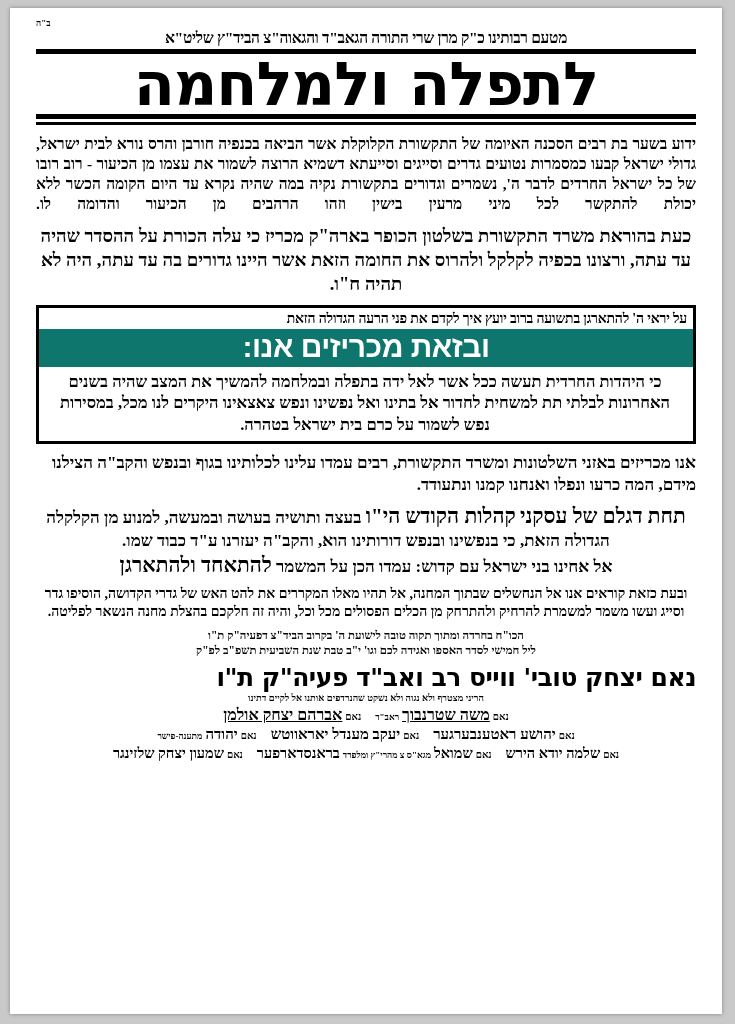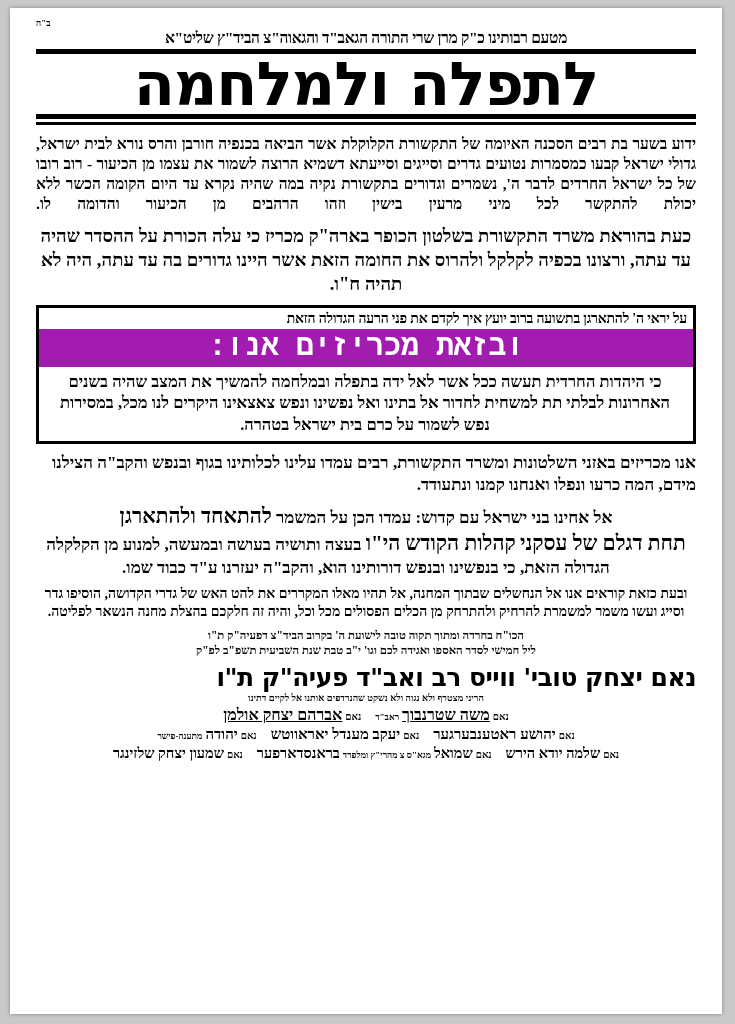--- a/index.html
+++ b/index.html
@@ -85,24 +85,24 @@
     padding: 0;
   }
   .box-top {
     text-align: right;
     font-size: 14px;
     font-weight: bold;
     padding: 3px 6px 2px 6px;
     letter-spacing: -0.2px;
   }
   .box-banner {
-    background: #a21caf;
+    background: #0f766e;
     color: #fff;
     text-align: center;
-    font-family: Liberation Mono, monospace;
+    font-family: Liberation Sans, sans-serif;
     font-weight: bold;
     font-size: 30px;
     line-height: 1.08;
     padding: 2px 0 4px 0;
     letter-spacing: -0.5px;
   }
   .box-body {
     text-align: center;
     font-size: 16.5px;
     font-weight: bold;
@@ -204,28 +204,28 @@
     <div class="box-top">על יראי ה' להתארגן בתשועה ברוב יועץ איך לקדם את פני הרעה הגדולה הזאת</div>
     <div class="box-banner">ובזאת מכריזים אנו:</div>
     <div class="box-body">כי היהדות החרדית תעשה ככל אשר לאל ידה בתפלה ובמלחמה להמשיך את המצב שהיה בשנים האחרונות לבלתי תת למשחית לחדור אל בתינו ואל נפשינו ונפש צאצאינו היקרים לנו מכל, במסירות נפש לשמור על כרם בית ישראל בטהרה.</div>
   </div>
 
   <p class="mid-para">אנו מכריזים באזני השלטונות ומשרד התקשורת, רבים עמדו עלינו לכלותינו בגוף ובנפש והקב"ה הצילנו מידם, המה כרעו ונפלו ואנחנו קמנו ונתעודד.</p>
 
   <div class="gap6"></div>
 
   <p class="strong-line">
-    <span>אל אחינו בני ישראל עם קדוש: עמדו הכן על המשמר </span><span class="big-emph">להתאחד ולהתארגן</span>
-  </p>
-
-  <p class="strong-line">
     <span class="big-emph">תחת דגלם של עסקני</span>
     <span class="big-emph">קהלות הקודש הי"ו</span><span> בעצה ותושיה בעושה ובמעשה, למנוע מן הקלקלה הגדולה הזאת, כי בנפשינו ובנפש דורותינו הוא, והקב"ה יעזרנו ע"ד כבוד שמו.</span>
   </p>
 
+  <p class="strong-line">
+    <span>אל אחינו בני ישראל עם קדוש: עמדו הכן על המשמר </span><span class="big-emph">להתאחד ולהתארגן</span>
+  </p>
+
   <div class="gap6"></div>
 
   <p class="small-para">ובעת כזאת קוראים אנו אל הנחשלים שבתוך המחנה, אל תהיו מאלו המקררים את להט האש של גדרי הקדושה, הוסיפו גדר וסייג ועשו משמר למשמרת להרחיק ולהתרחק מן הכלים הפסולים מכל וכל, והיה זה חלקכם בהצלת מחנה הנשאר לפליטה.</p>
 
   <div class="gap6"></div>
 
   <p class="tiny-center">הכו"ח בחרדה ומתוך תקוה טובה לישועת ה' בקרוב  הביד"צ דפעיה"ק ת"ו</p>
   <p class="tiny-center">ליל חמישי לסדר האספו ואגידה לכם וגו' י"ב טבת שנת השביעית תשפ"ב לפ"ק</p>
 
   <div class="signature">נאם יצחק טובי' ווייס רב ואב"ד פעיה"ק ת"ו</div>

